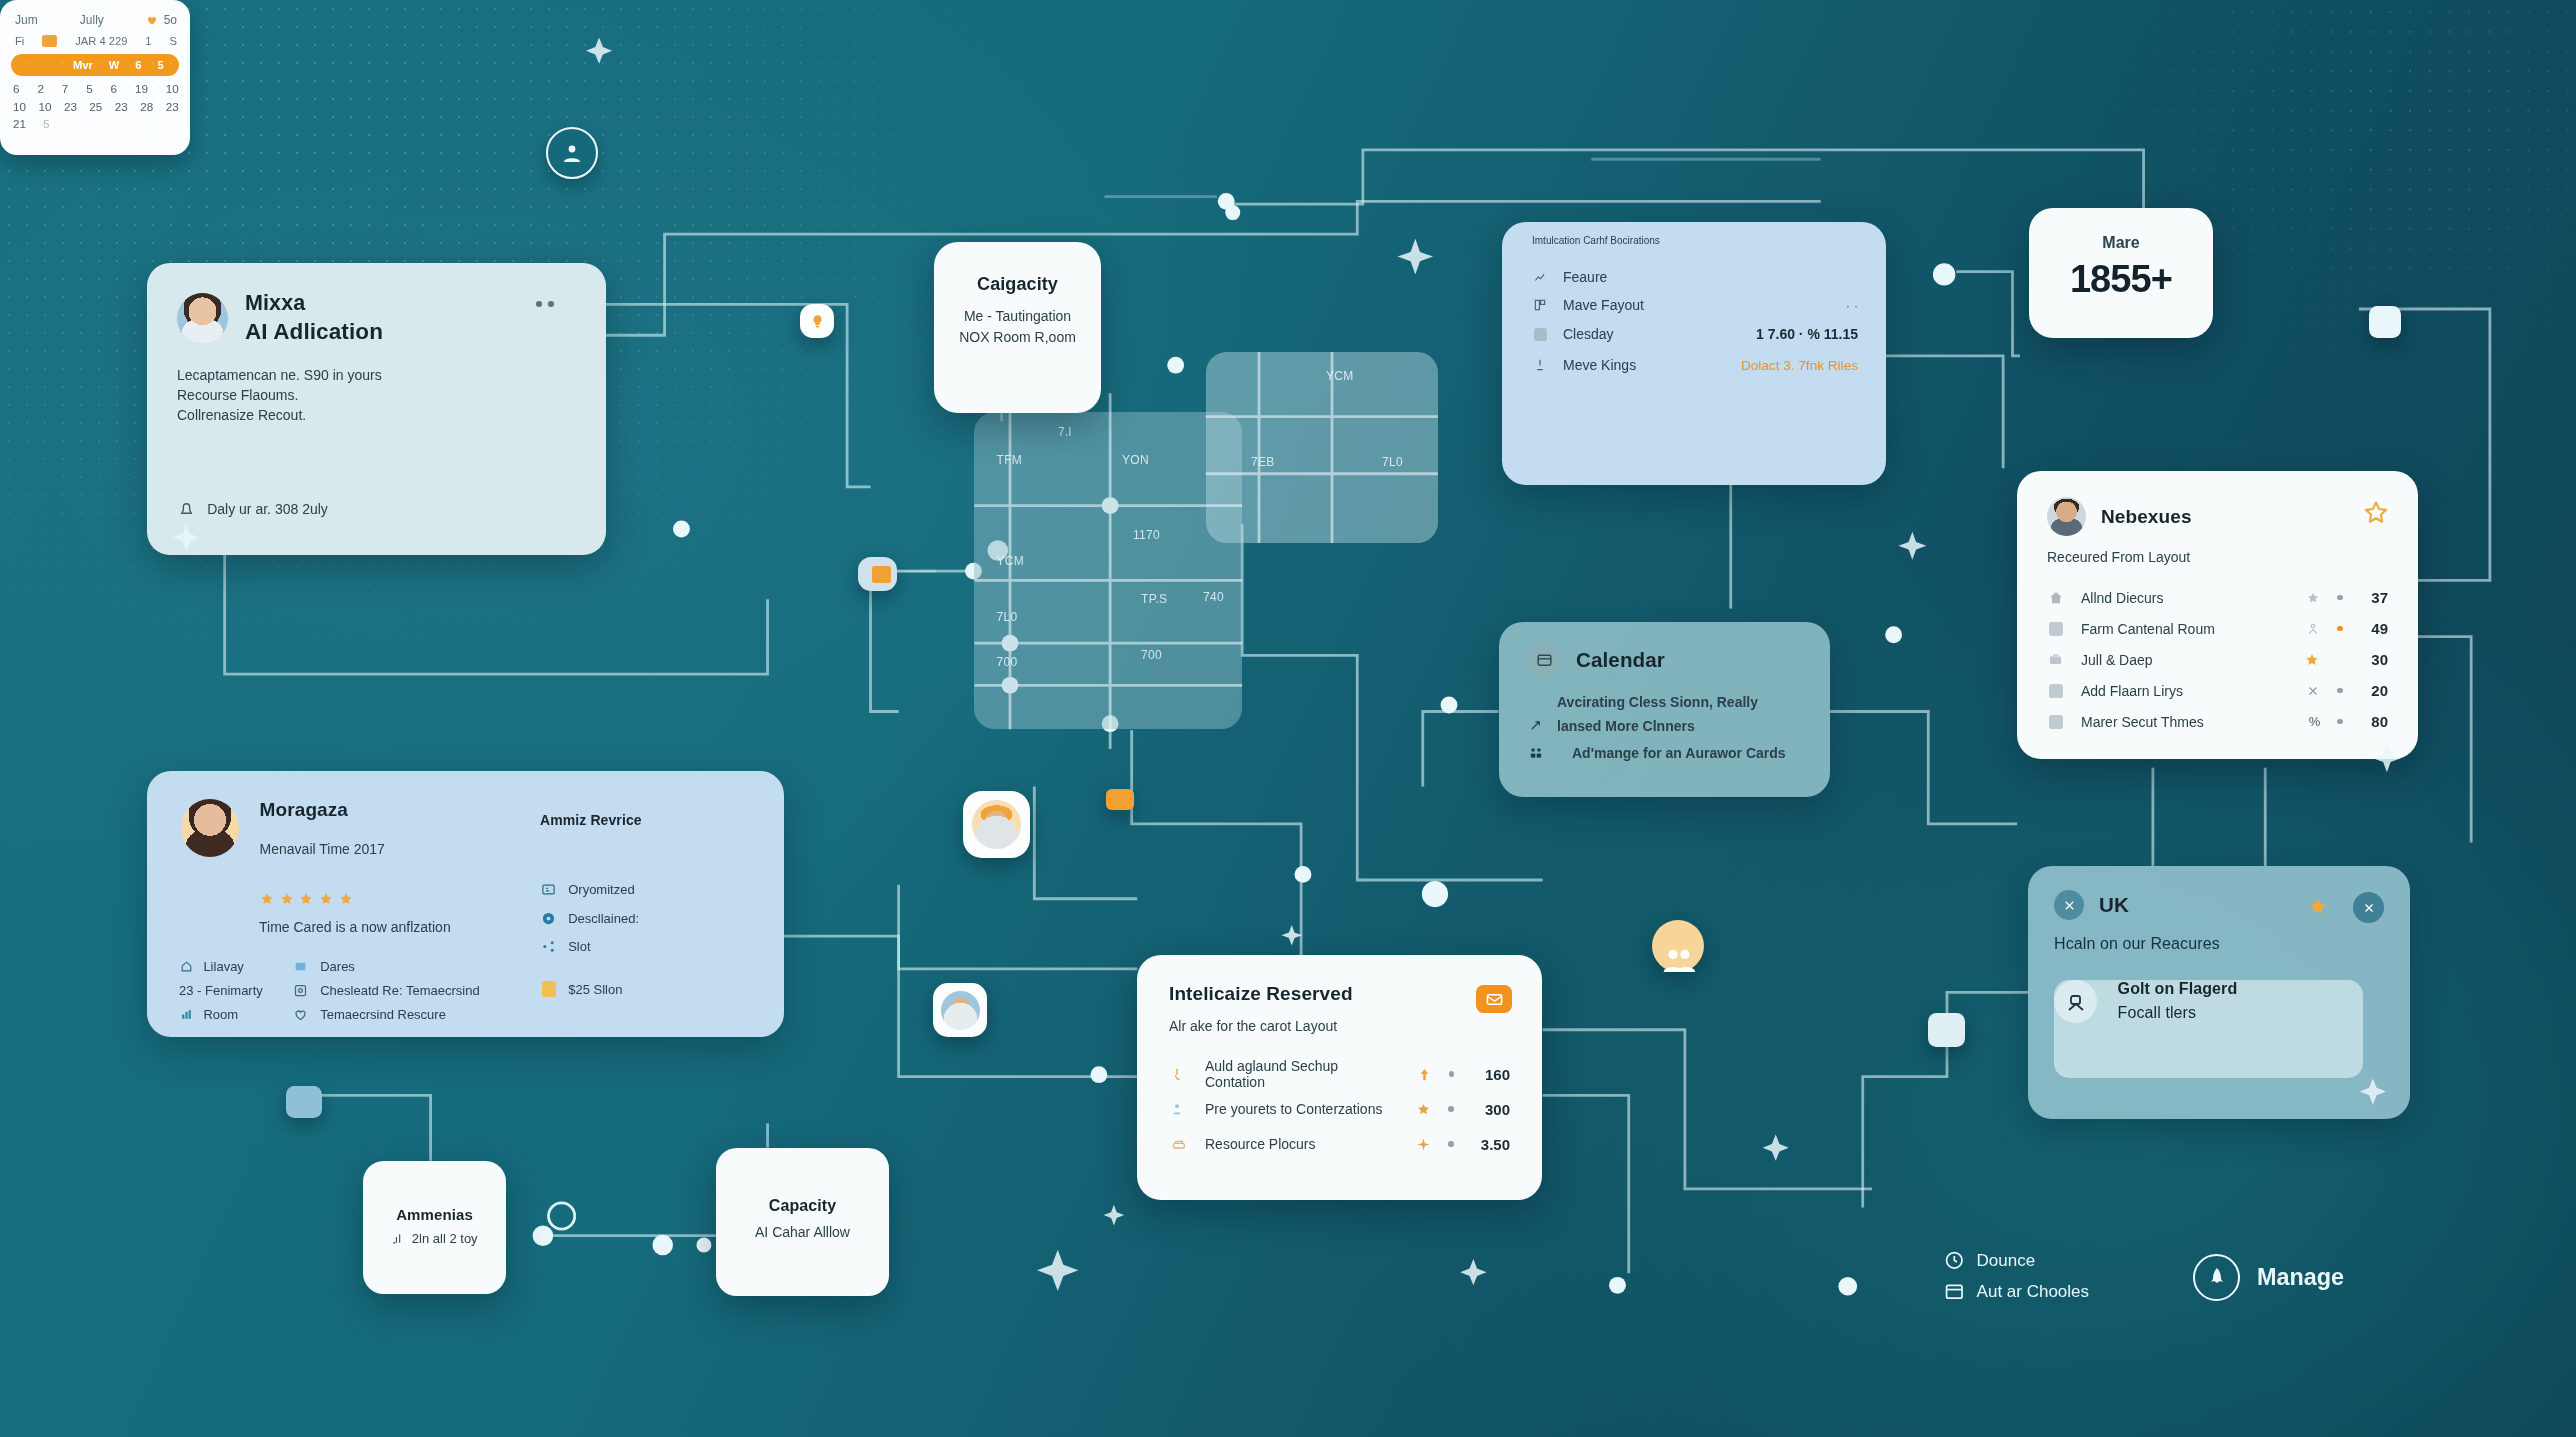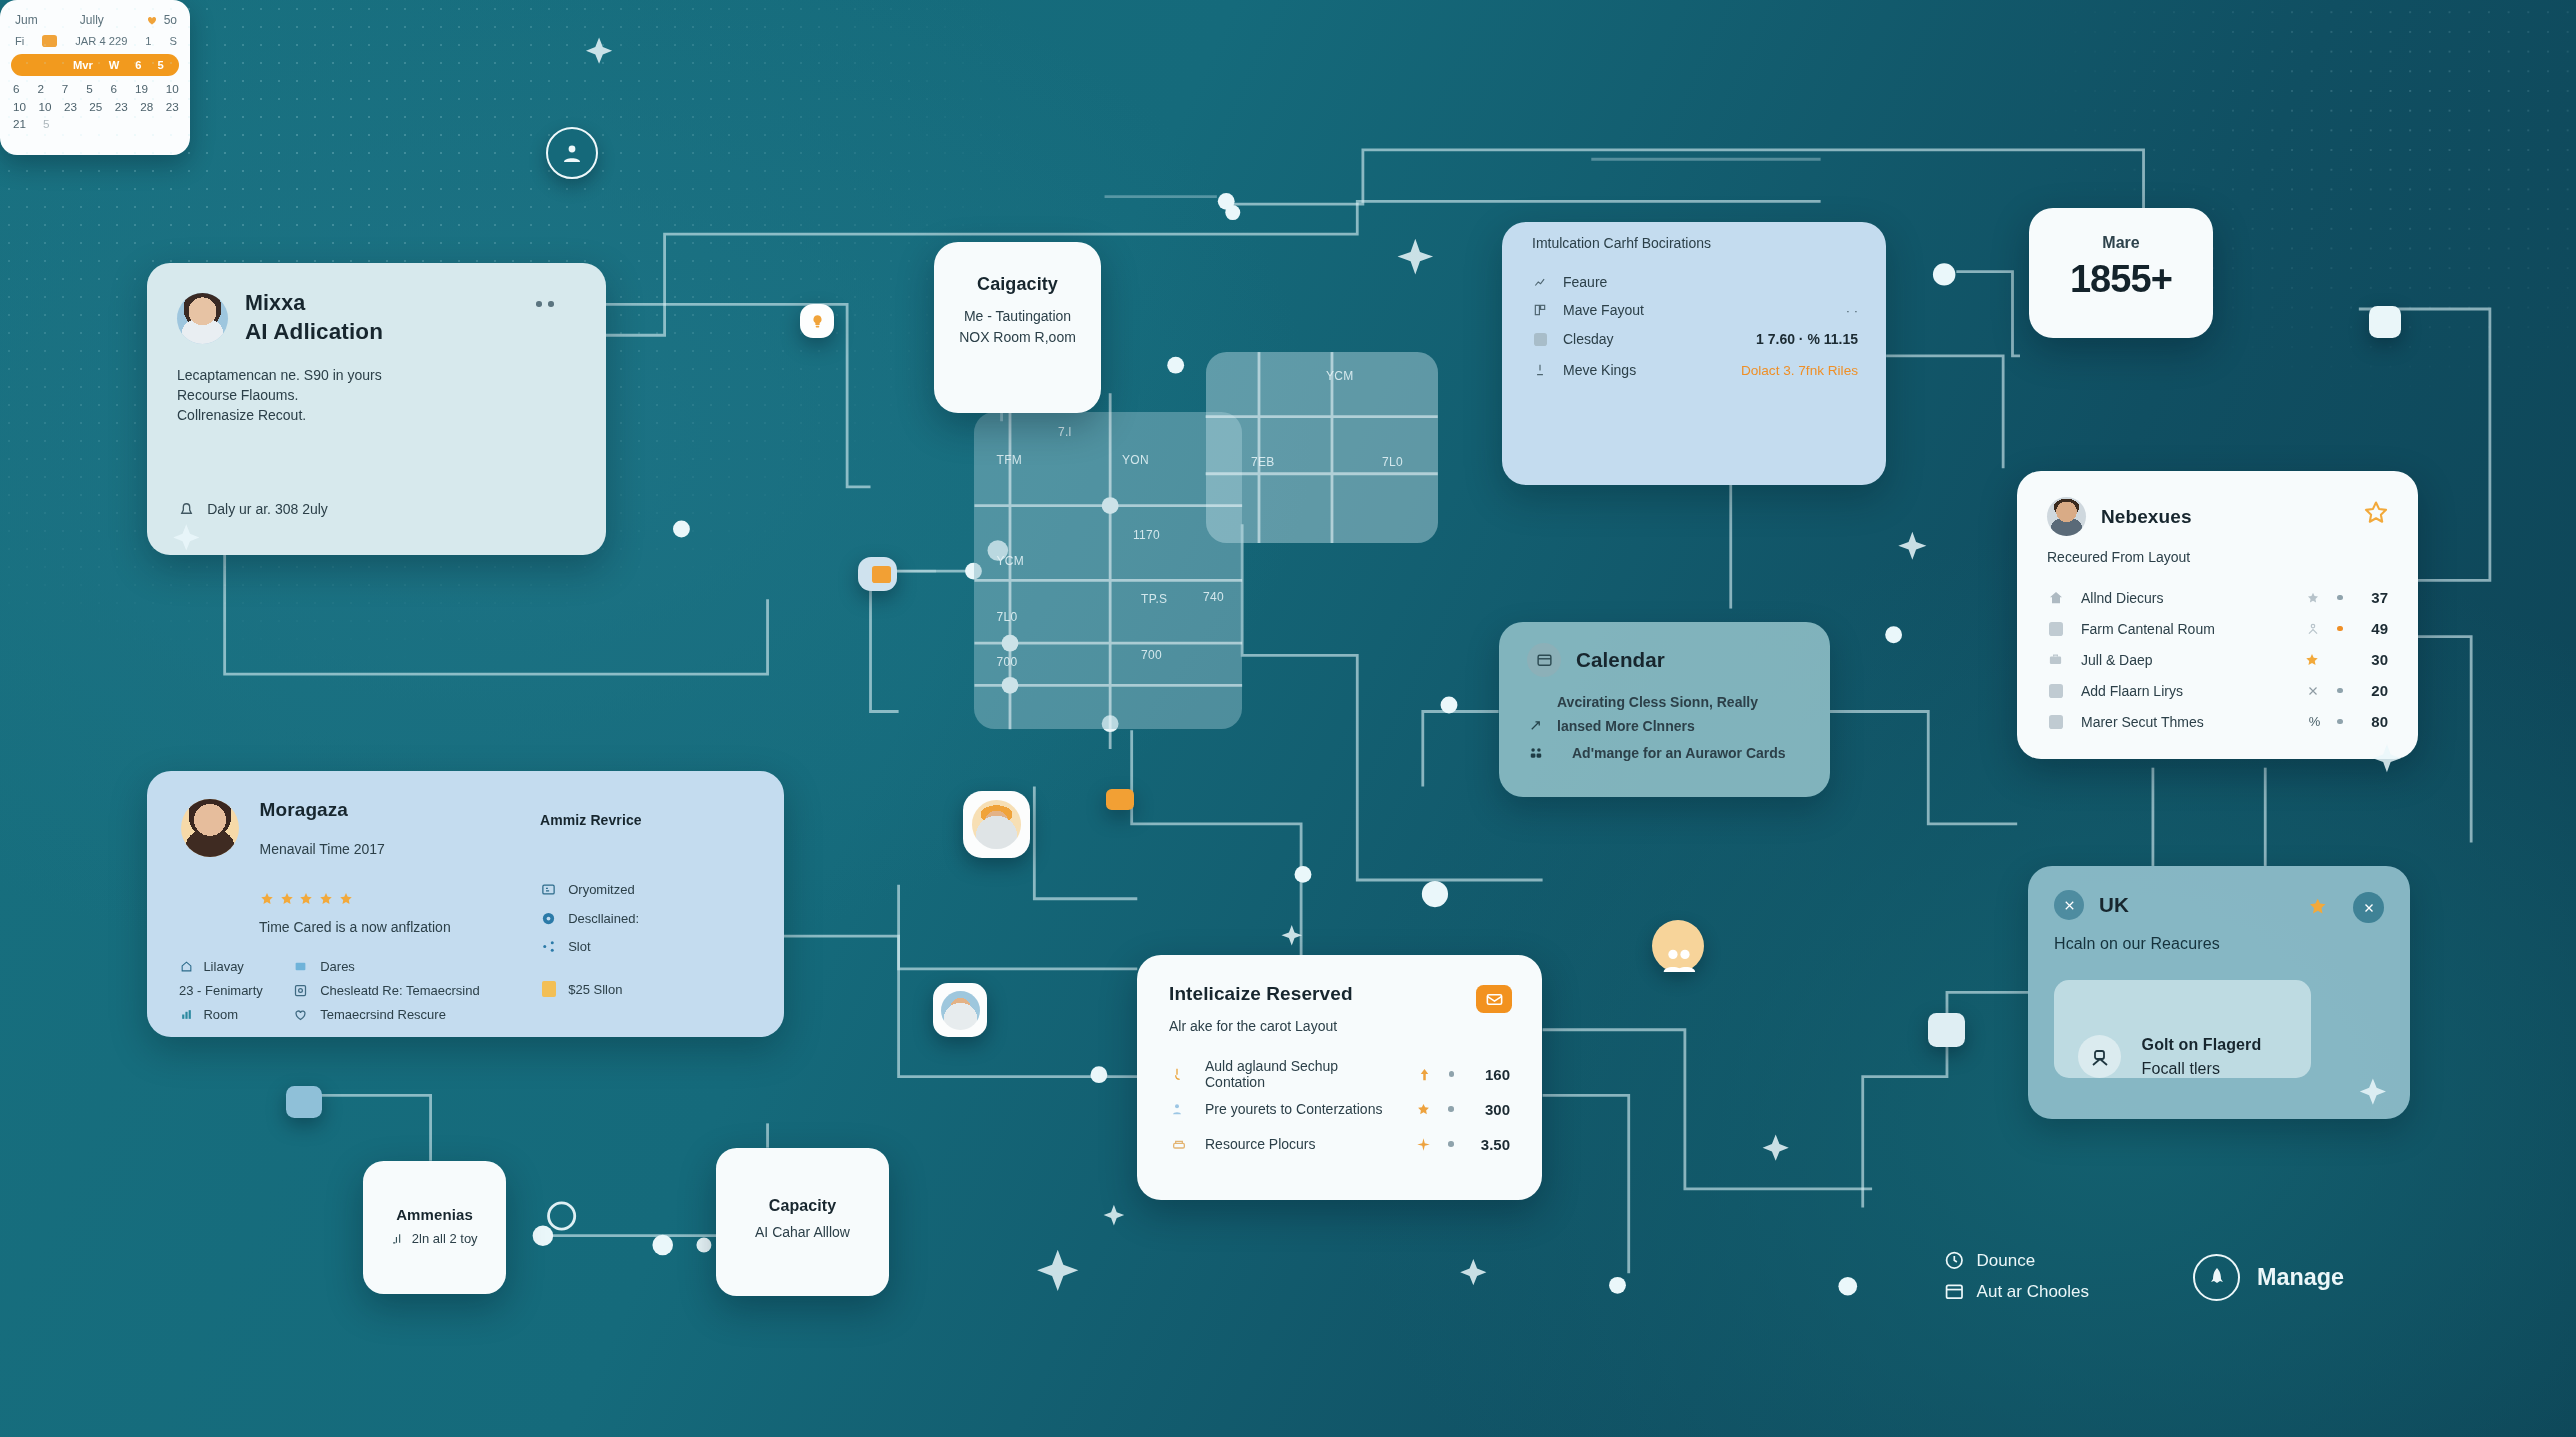--- a/index.html
+++ b/index.html
@@ -270,21 +270,21 @@
     </div>
   </div>
 
   <div class="card card-white" id="card-capacity">
     <div class="ttl" style="text-align:center;font-size:18px;padding-top:32px">Caigacity</div>
     <div class="sub" style="text-align:center;font-size:14px;margin-top:13px">Me - Tautingation</div>
     <div class="sub" style="text-align:center;font-size:14px;margin-top:4.7px">NOX Room R,oom</div>
   </div>
 
   <div class="card card-blue" id="card-reservation">
-    <div class="sub" style="padding:13px 0 0 30px;font-size:14px">Imtulcation Carhf Bocirations</div>
+    <div class="sub" style="padding:13px 0 0 30px;font-size:10px">Imtulcation Carhf Bocirations</div>
     <div style="padding:17px 28px 0 30px">
       <div class="row" style="gap:15px;height:28px">
         <span class="ico" style="width:16px">
           <svg width="14" height="14" viewBox="0 0 24 24" fill="none" stroke="#4e6570" stroke-width="2">
               <path d="M4 18l5-6 4 3 6-8"></path>
             </svg>
           </span>
         <span class="sub" style="font-size:14px">Feaure</span>
       </div>
       <div class="row" style="gap:15px;height:28px">
@@ -639,21 +639,21 @@
             <path d="M12 3l2.6 5.5 6 .8-4.4 4.2 1.1 6-5.3-3-5.3 3 1.1-6L3.4 9.3l6-.8z"></path>
           </svg>
         </span>
       <span class="ico" style="position:absolute;right:26px;top:26px;width:31px;height:31px;border-radius:50%;background:#3f8296">
         <svg width="14" height="14" viewBox="0 0 24 24" fill="none" stroke="#fff" stroke-width="2.4">
             <path d="M6 6l12 12M18 6L6 18"></path>
           </svg>
         </span>
     </div>
     <div class="ttl" style="padding:15px 0 0 26px;font-size:16px;font-weight:400;color:#15323c">Hcaln on our Reacures</div>
-    <div style="position:absolute;left:26px;top:114px;width:257px;height:98px;border-radius:15px;background:rgba(206,229,234,.78);display:flex;align-items:flex-end;gap:20.6px;padding-left:24px">
+    <div style="position:absolute;left:26px;top:114px;width:309px;height:98px;border-radius:15px;background:rgba(206,229,234,.78);display:flex;align-items:flex-start;gap:20.6px;">
       <span class="ico" style="width:43px;height:43px;border-radius:50%;background:rgba(255,255,255,.45)">
         <svg width="24" height="24" viewBox="0 0 24 24" fill="none" stroke="#1f3740" stroke-width="1.8">
             <rect x="7" y="6" width="9" height="8" rx="2"></rect>
             <path d="M5 20l7-6 7 6"></path>
           </svg>
         </span>
       <div>
         <div class="ttl" style="font-size:16px">Golt on Flagerd</div>
         <div class="ttl" style="font-size:16px;margin-top:5.6px;font-weight:500">Focall tlers</div>
       </div>

